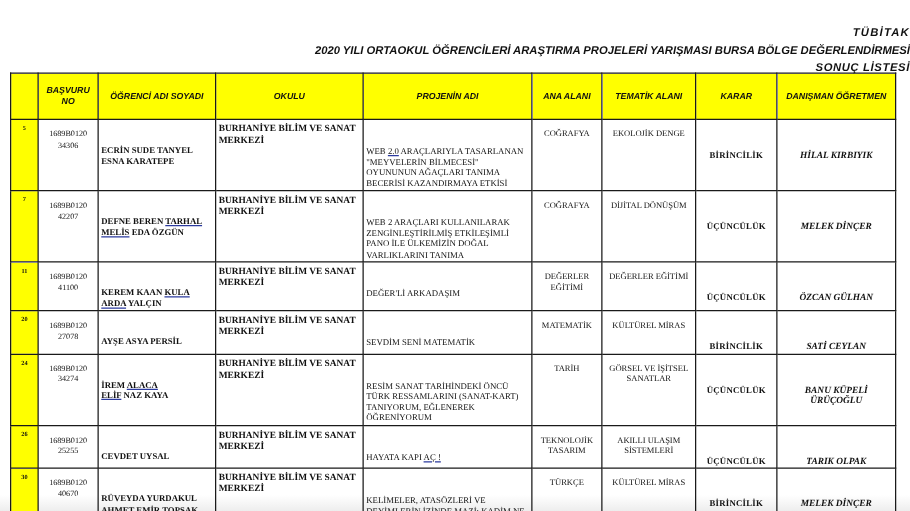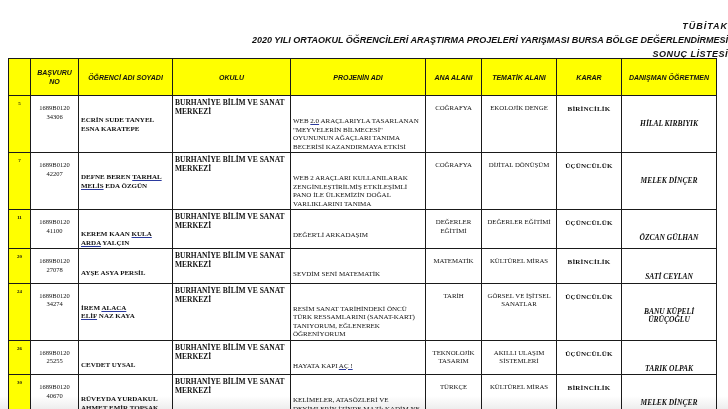--- a/index.html
+++ b/index.html
@@ -29,21 +29,21 @@
   col.c-idx{width:22px}col.c-no{width:48px}col.c-student{width:94px}
   col.c-school{width:118px}col.c-project{width:135px}col.c-ana{width:56px}
   col.c-tema{width:75px}col.c-karar{width:65px}col.c-danisman{width:95px}
   tbody td{font-family:"Liberation Serif",serif;font-size:7px;color:#111;line-height:8.5px;}
   td.idx{background:#ffff00;font-size:5px;font-weight:bold;text-align:center;padding-top:4px;}
   td.no{text-align:center;padding-top:8px;font-size:6.5px;white-space:pre-line;}
   td.student{font-weight:bold;white-space:pre-line;padding-top:20px;font-size:7px;}
   td.school{font-weight:bold;text-align:left;font-size:7.5px;line-height:9px;padding-top:2px;}
   td.project{text-align:left;white-space:pre-line;padding-top:21px;}
   td.ana,td.tema{text-align:center;padding-top:8px;font-size:6.8px;}
-  td.karar{font-weight:bold;text-align:center;padding-top:9px;font-size:7px;letter-spacing:.2px;}
+  td.karar{font-weight:bold;text-align:center;padding-top:24px;font-size:7px;letter-spacing:.2px;}
   td.danisman{font-weight:bold;font-style:italic;text-align:center;padding-top:24px;font-size:7.5px;}
   .u{text-decoration:underline;text-decoration-color:#2b3a9e;}
   
   tbody tr:nth-child(1){height:54px}
   tbody tr:nth-child(2){height:54px}
   tbody tr:nth-child(3){height:39px}
   tbody tr:nth-child(4){height:32px}
   tbody tr:nth-child(5){height:46px}
   tbody tr:nth-child(6){height:34px}
   tbody tr:nth-child(7){height:44px}

